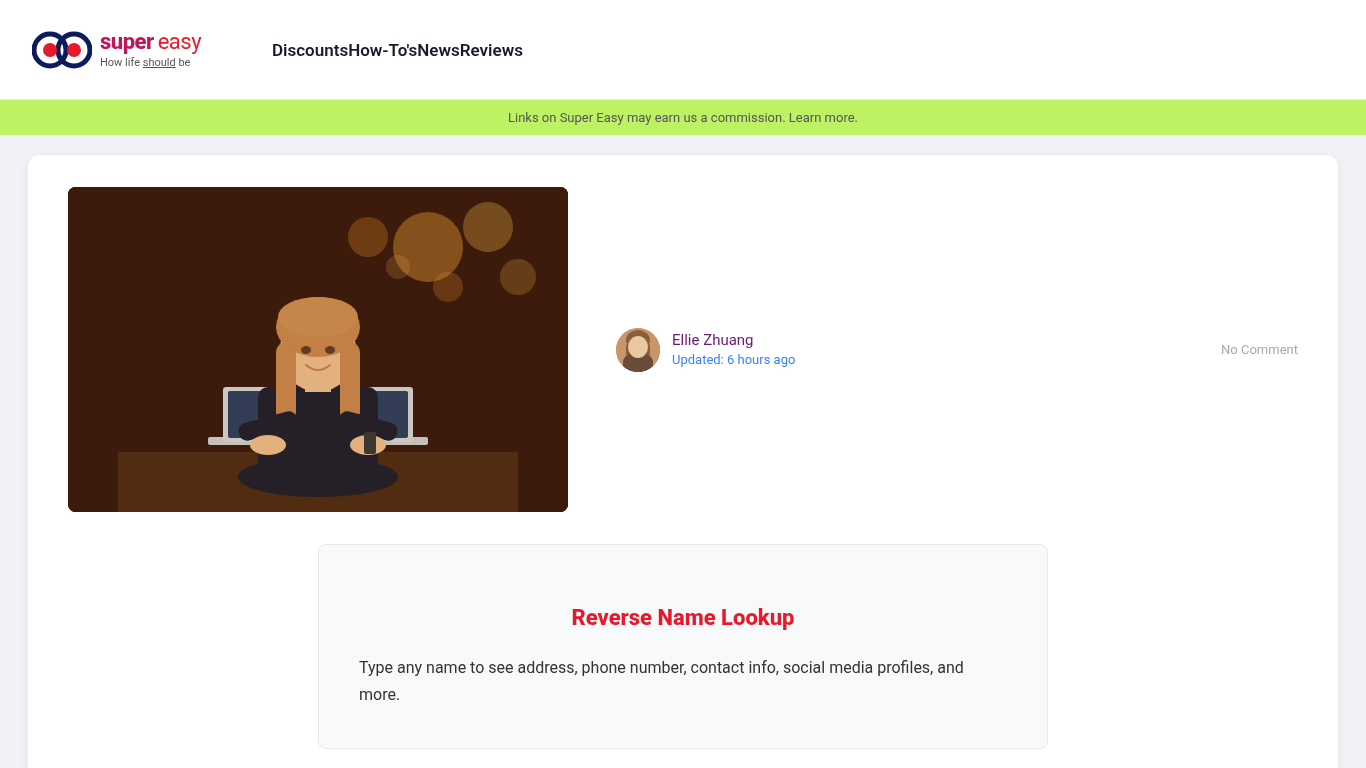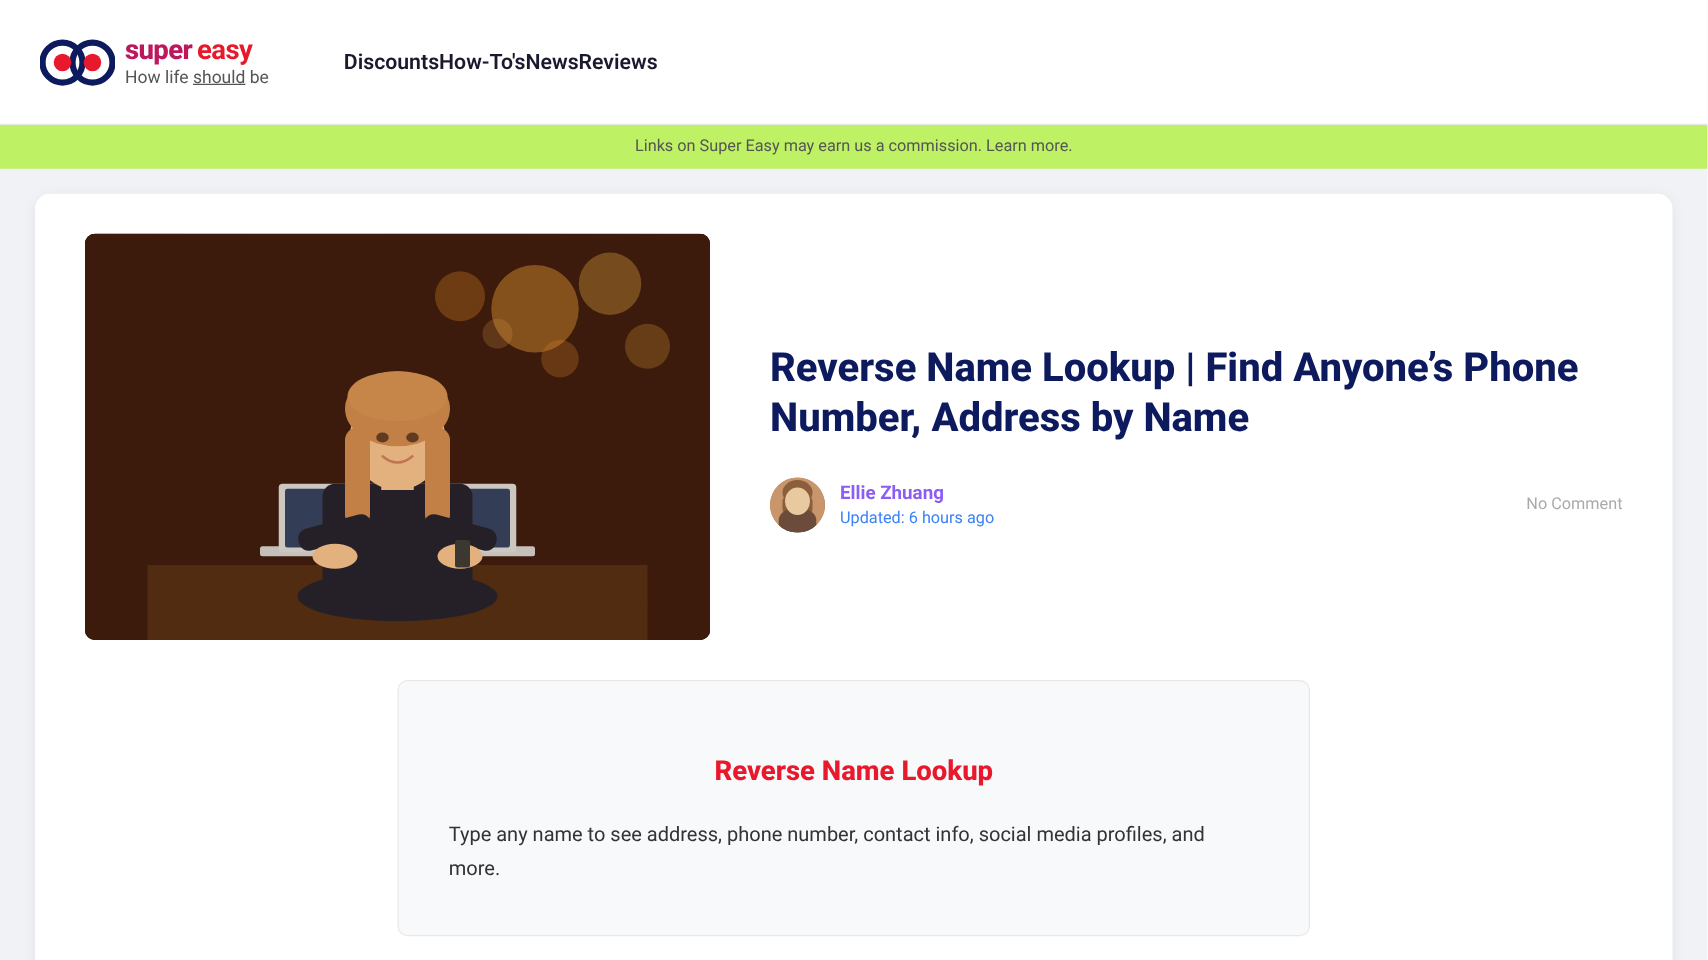--- a/index.html
+++ b/index.html
@@ -43,27 +43,27 @@
 
     .logo-super {
       font-size: 22px;
       font-weight: 800;
       color: #be185d;
       letter-spacing: -0.5px;
     }
 
     .logo-easy {
       font-size: 22px;
-      font-weight: 700;
+      font-weight: 400;
       color: #e8192c;
       letter-spacing: -0.5px;
     }
 
     .logo-tagline {
-      font-size: 14px;
+      font-size: 11px;
       color: #555;
       margin-top: 2px;
     }
 
     .logo-tagline em {
       font-style: normal;
       text-decoration: underline;
     }
 
     .main-nav {
@@ -201,22 +201,22 @@
       border-radius: 50%;
       z-index: 1;
     }
 
     .author-info {
       flex: 1;
     }
 
     .author-name {
       font-size: 15px;
-      font-weight: 700;
-      color: #8b5cf6;
+      font-weight: 400;
+      color: #701a75;
       display: block;
     }
 
     .author-updated {
       font-size: 13px;
       color: #3b82f6;
     }
 
     .no-comment {
       font-size: 13px;
@@ -351,21 +351,20 @@
           <ellipse cx="300" cy="258" rx="18" ry="10" fill="#e8b887"></ellipse>
 
           <rect x="296" y="245" width="12" height="22" rx="2" fill="#333"></rect>
 
           <rect width="500" height="325" fill="rgba(180,100,20,0.08)"></rect>
         </svg>
       </div>
     </div>
 
     <div class="article-content">
-      <h1 class="article-title">Reverse Name Lookup | Find Anyone’s Phone Number, Address by Name</h1>
 
       <div class="author-row">
         <div class="author-avatar">
           <svg width="44" height="44" viewBox="0 0 44 44">
             <circle cx="22" cy="22" r="22" fill="#c9956b"></circle>
 
             <ellipse cx="22" cy="20" rx="10" ry="12" fill="#e8c4a0"></ellipse>
 
             <ellipse cx="22" cy="12" rx="12" ry="10" fill="#8b5e3c"></ellipse>
             <rect x="10" y="15" width="7" height="14" rx="4" fill="#8b5e3c"></rect>

